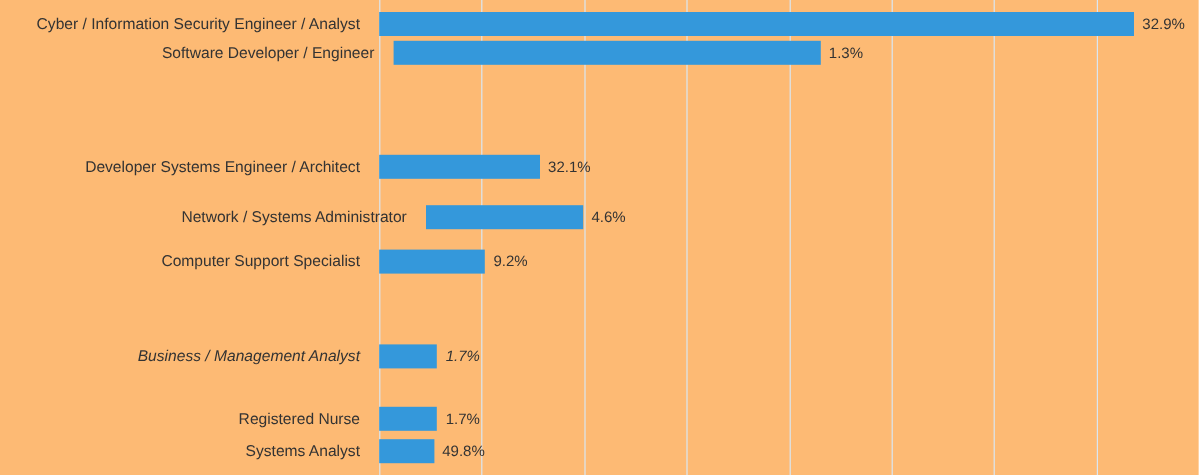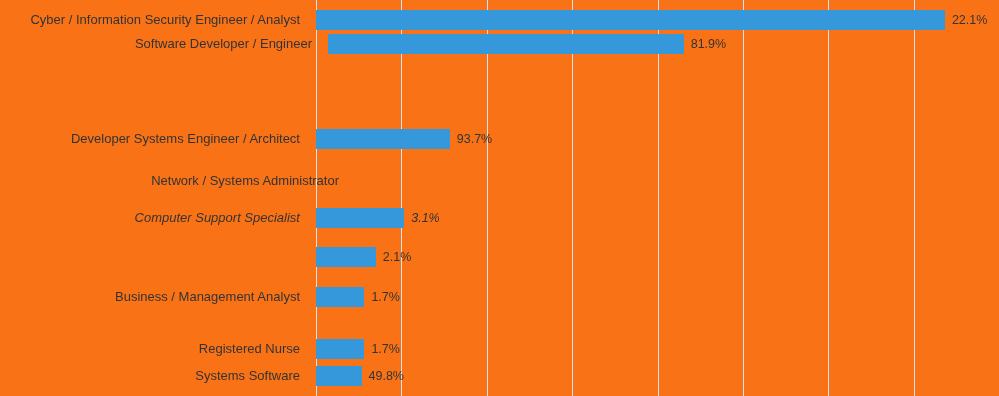--- a/index.html
+++ b/index.html
@@ -9,21 +9,21 @@
     background: #ffffff;
   }
   body {
     font-family: "Liberation Sans", sans-serif;
     -webkit-font-smoothing: antialiased;
   }
   #chart-root {
     position: relative;
     width: 999px;
     height: 396px;
-    background: #f97316;
+    background: #fdba74;
     overflow: hidden;
   }
   
   #plot-area {
     position: absolute;
     left: 316px;
     top: 0;
     width: 683px;
     height: 396px;
   }
@@ -93,67 +93,67 @@
       <div class="gridline" style="left: 256.125px;"></div>
       <div class="gridline" style="left: 341.5px;"></div>
       <div class="gridline" style="left: 426.875px;"></div>
       <div class="gridline" style="left: 512.25px;"></div>
       <div class="gridline" style="left: 597.625px;"></div>
     </div>
 <div class="row" style="top: 0px;">
       <div class="cat-label">Cyber / Information Security Engineer / Analyst</div>
       <div class="bar-wrap">
         <div class="bar" style="width: 628.929px; background: rgb(52, 152, 219);"></div>
-        <div class="bar-value">22.1%</div>
+        <div class="bar-value">32.9%</div>
       </div>
     </div>
     <div class="row" style="top: 24px; margin-left: 12px;">
       <div class="cat-label">Software Developer / Engineer</div>
       <div class="bar-wrap">
         <div class="bar" style="width: 355.729px; background: rgb(52, 152, 219);"></div>
-        <div class="bar-value">81.9%</div>
+        <div class="bar-value">1.3%</div>
       </div>
     </div>
     <div class="row" style="top: 118.8px;">
       <div class="cat-label">Developer Systems Engineer / Architect</div>
       <div class="bar-wrap">
         <div class="bar" style="width: 133.754px; background: rgb(52, 152, 219);"></div>
-        <div class="bar-value">93.7%</div>
+        <div class="bar-value">32.1%</div>
       </div>
     </div>
     <div class="row" style="top: 161px; margin-left: 39px;">
       <div class="cat-label">Network / Systems Administrator</div>
+      <div class="bar-wrap">
+        <div class="bar" style="width: 130.908px; background: rgb(52, 152, 219);"></div>
+        <div class="bar-value">4.6%</div>
+      </div>
     </div>
-    <div class="row" style="top: 198px; font-style: italic;">
+    <div class="row" style="top: 198px;">
       <div class="cat-label">Computer Support Specialist</div>
       <div class="bar-wrap">
         <div class="bar" style="width: 88.2208px; background: rgb(52, 152, 219);"></div>
-        <div class="bar-value">3.1%</div>
+        <div class="bar-value">9.2%</div>
       </div>
     </div>
     <div class="row" style="top: 237.6px;">
-      <div class="bar-wrap">
-        <div class="bar" style="width: 59.7625px; background: rgb(52, 152, 219);"></div>
-        <div class="bar-value">2.1%</div>
-      </div>
     </div>
-    <div class="row" style="top: 277.2px;">
+    <div class="row" style="top: 277.2px; font-style: italic;">
       <div class="cat-label">Business / Management Analyst</div>
       <div class="bar-wrap">
         <div class="bar" style="width: 48.3792px; background: rgb(52, 152, 219);"></div>
         <div class="bar-value">1.7%</div>
       </div>
     </div>
     <div class="row" style="top: 329px; padding-left: 38px;">
       <div class="cat-label">Registered Nurse</div>
       <div class="bar-wrap">
         <div class="bar" style="width: 48.3792px; background: rgb(52, 152, 219);"></div>
         <div class="bar-value">1.7%</div>
       </div>
     </div>
     <div class="row" style="top: 356.4px;">
-      <div class="cat-label">Systems Software</div>
+      <div class="cat-label">Systems Analyst</div>
       <div class="bar-wrap">
         <div class="bar" style="width: 45.5333px; background: rgb(52, 152, 219);"></div>
         <div class="bar-value">49.8%</div>
       </div>
     </div>
   </div>
 
 </body></html>

